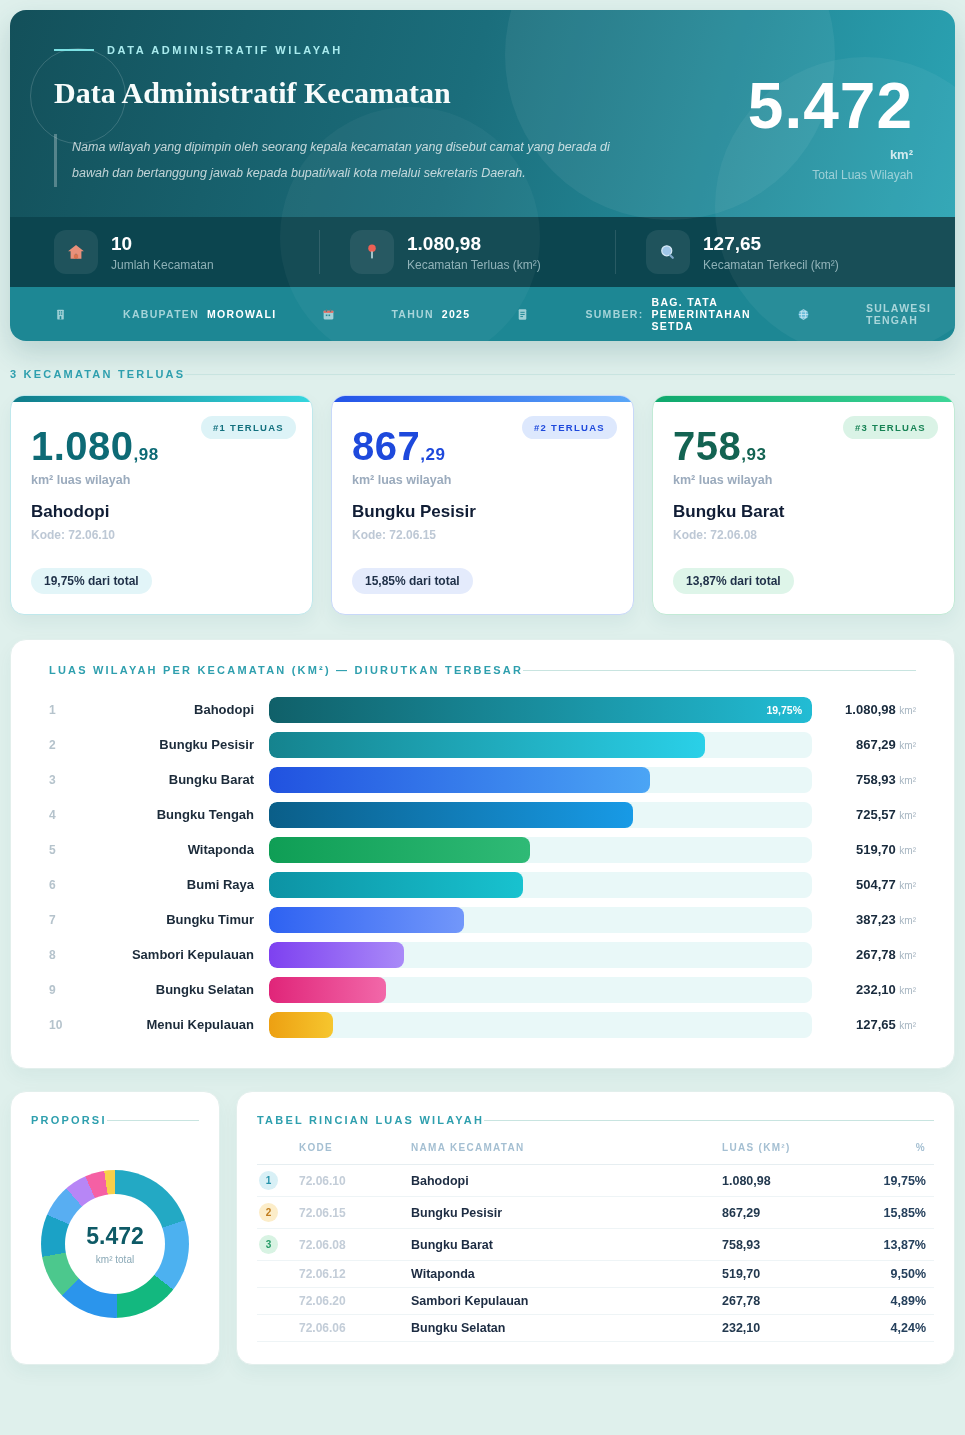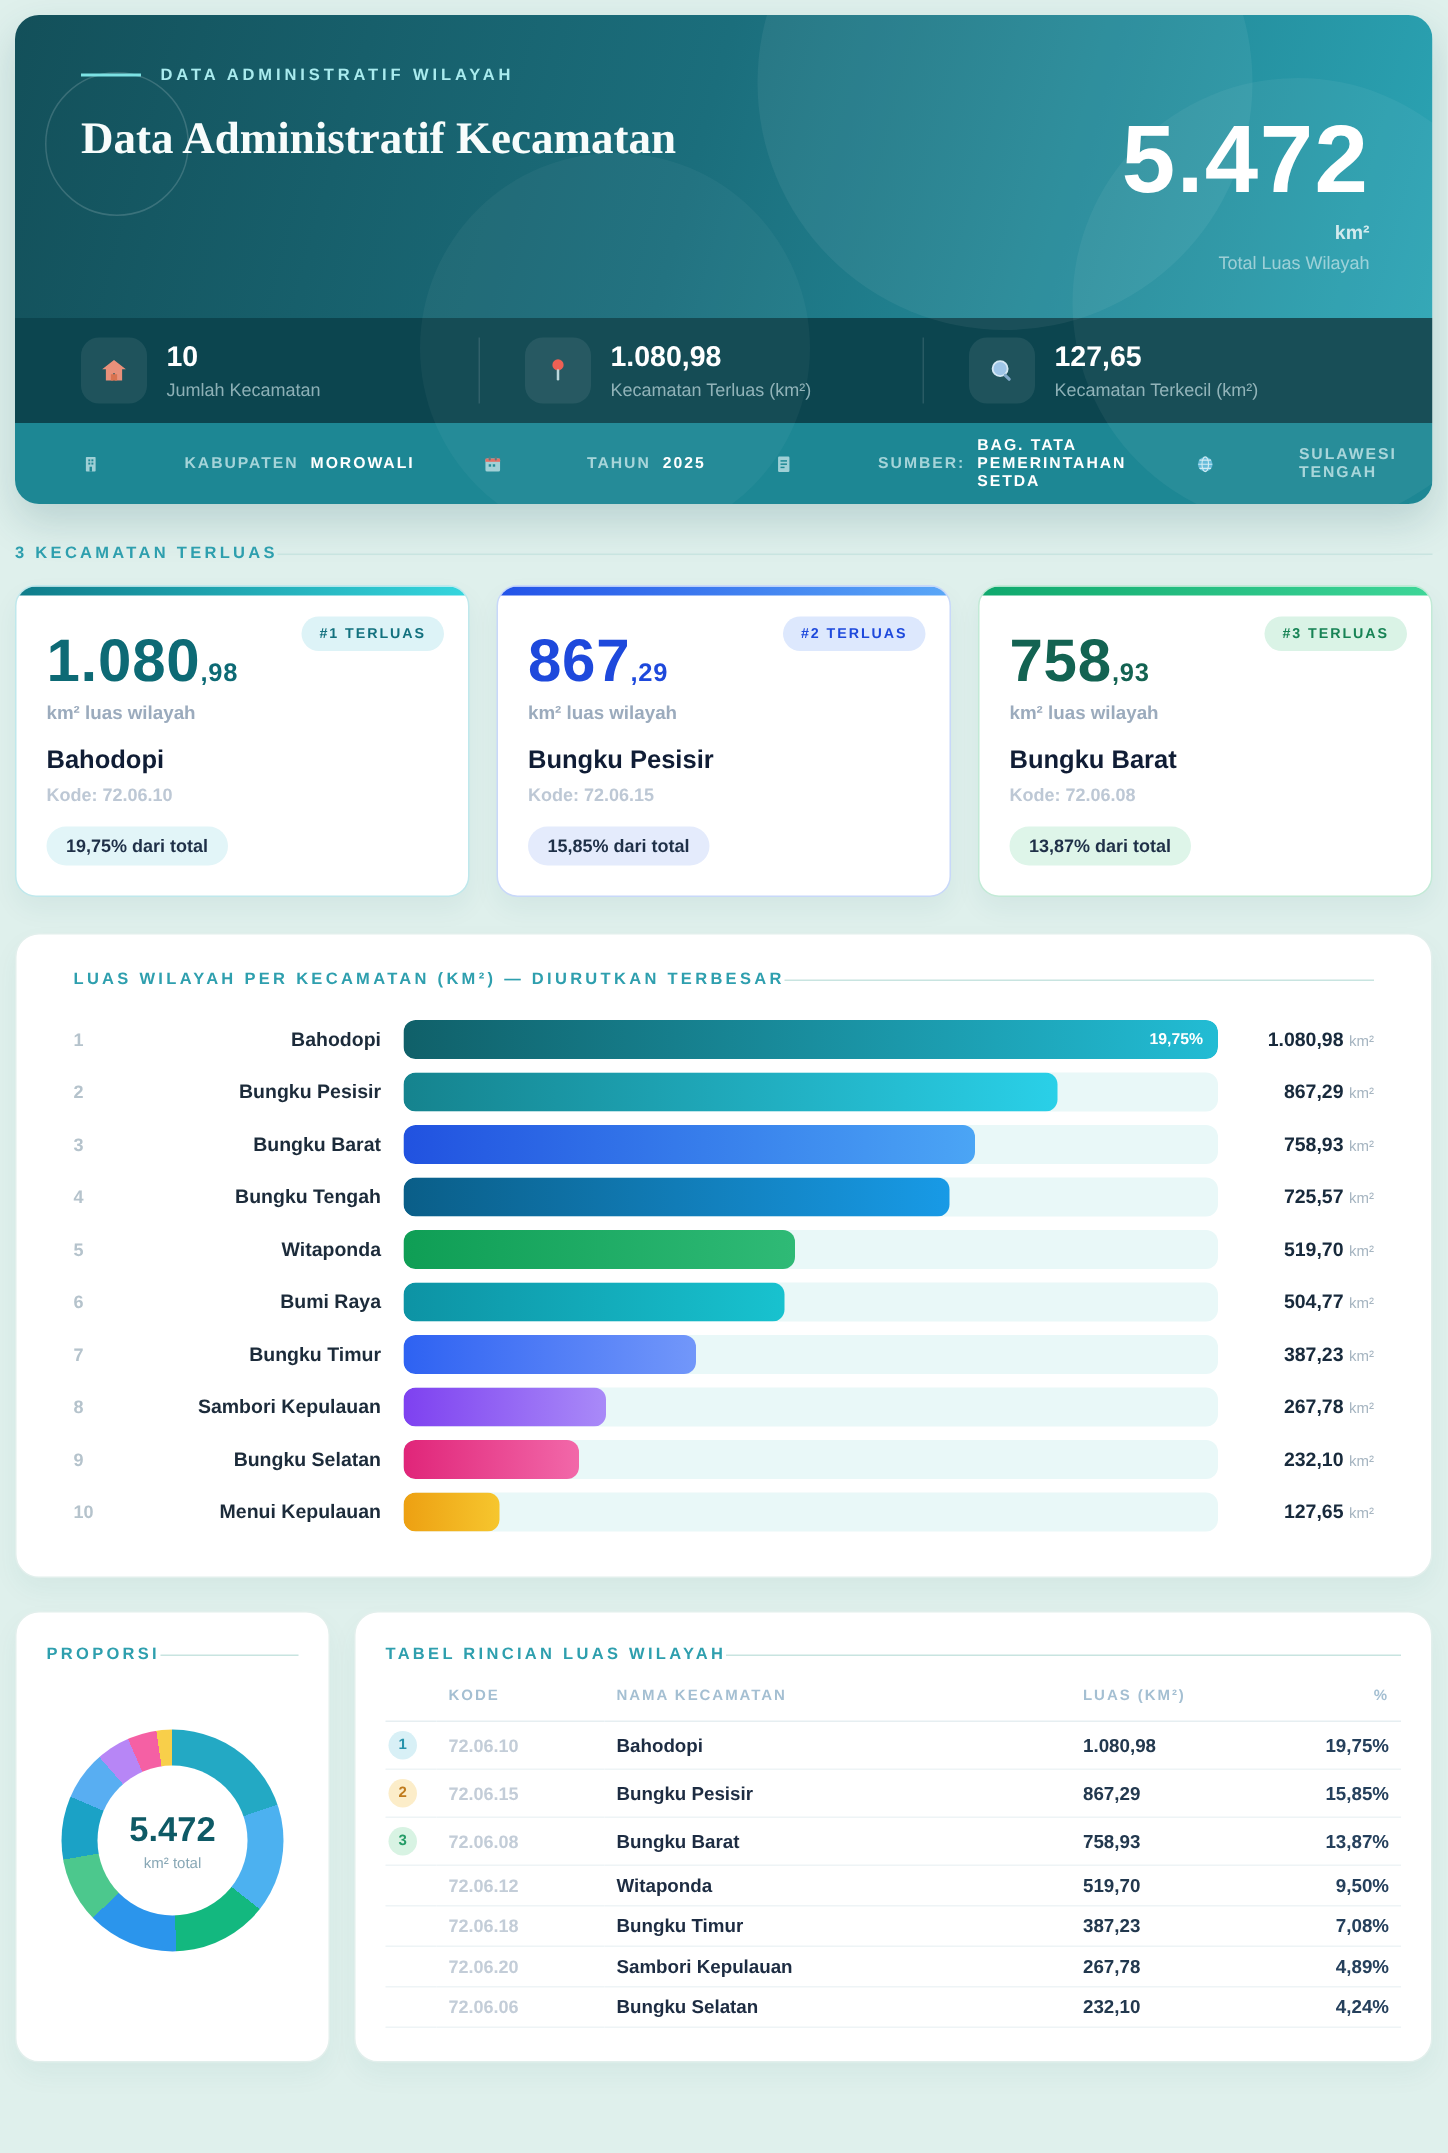--- a/index.html
+++ b/index.html
@@ -63,21 +63,21 @@
     border:1.5px solid var(--border); padding:22px 20px 20px;
     box-shadow:0 8px 18px rgba(20,90,100,.06);
   }
   .card-topbar { position:absolute; top:0; left:0; right:0; height:6px; background:linear-gradient(90deg,var(--g1),var(--g2)); }
   .card-badge { position:absolute; top:20px; right:16px; background:var(--badgebg); color:var(--badgefg); font-size:9.5px; font-weight:bold; letter-spacing:1.3px; padding:6px 12px; border-radius:999px; }
   .card-num { color:var(--num); font-size:40px; font-weight:bold; line-height:1; margin-top:8px; letter-spacing:.5px; }
   .card-num .dec { font-size:17px; font-weight:bold; }
   .card-unit { color:#9babbd; font-size:12.5px; font-weight:bold; margin-top:7px; }
   .card-name { color:#101d35; font-size:17px; font-weight:bold; margin-top:15px; }
   .card-kode { color:#bdc8d5; font-size:12px; font-weight:bold; margin-top:6px; }
-  .card-chip { display:inline-block; background:var(--chipbg); color:#1f3048; font-size:12px; font-weight:bold; padding:6px 13px; border-radius:999px; margin-top:14px; }
+  .card-chip { display:inline-block; background:var(--chipbg); color:#1f3048; font-size:12px; font-weight:bold; padding:6px 13px; border-radius:999px; margin-top:26px; }
 
   
   .chart-card { background:#fff; border-radius:16px; margin-top:24px; padding:24px 38px 26px; border:1px solid #e2efec; box-shadow:0 8px 18px rgba(20,90,100,.05); }
   .chart-rows { margin-top:16px; }
   .bar-row { display:flex; align-items:center; height:35px; }
   .bar-rank { width:24px; color:#b5c3cc; font-size:12px; font-weight:bold; }
   .bar-name { width:196px; text-align:right; padding-right:15px; color:#1c2b3a; font-size:13px; font-weight:bold; }
   .bar-track { flex:1; height:26px; background:#e9f8f8; border-radius:8px; overflow:hidden; }
   .bar-fill { height:100%; border-radius:8px; display:flex; align-items:center; justify-content:flex-end; padding-right:10px; }
   .bar-pct { color:#fff; font-size:10.5px; font-weight:bold; }
@@ -121,20 +121,21 @@
       <div class="deco-blob2"></div>
       <div class="deco-blob3"></div>
       <div class="hero-left">
         <div class="badge-row">
           <div class="badge-line"></div>
           <div class="badge-text">DATA ADMINISTRATIF WILAYAH</div>
         </div>
         <div class="hero-title">
           <div>Data Administratif Kecamatan</div>
         </div>
+        <div class="hero-desc">Nama wilayah yang dipimpin oleh seorang kepala kecamatan yang disebut camat yang berada di bawah dan bertanggung jawab kepada bupati/wali kota melalui sekretaris Daerah.</div>
       </div>
       <div class="hero-total">
         <div class="total-value">5.472</div>
         <div class="total-unit">km²</div>
         <div class="total-label">Total Luas Wilayah</div>
       </div>
     </div>
 
     <div class="stats-bar">
       <div class="stat">
@@ -430,27 +431,20 @@
 
   <tr>
     <td class="c-badge"></td>
     <td class="c-kode">72.06.12</td>
     <td class="c-nama">Witaponda</td>
     <td class="c-luas">519,70</td>
     <td class="c-pct r">9,50%</td>
   </tr>
 
 
-  <tr>
-    <td class="c-badge"></td>
-    <td class="c-kode">72.06.18</td>
-    <td class="c-nama">Bungku Timur</td>
-    <td class="c-luas">387,23</td>
-    <td class="c-pct r">7,08%</td>
-  </tr>
 
   <tr>
     <td class="c-badge"></td>
     <td class="c-kode">72.06.20</td>
     <td class="c-nama">Sambori Kepulauan</td>
     <td class="c-luas">267,78</td>
     <td class="c-pct r">4,89%</td>
   </tr>
 
   <tr>

